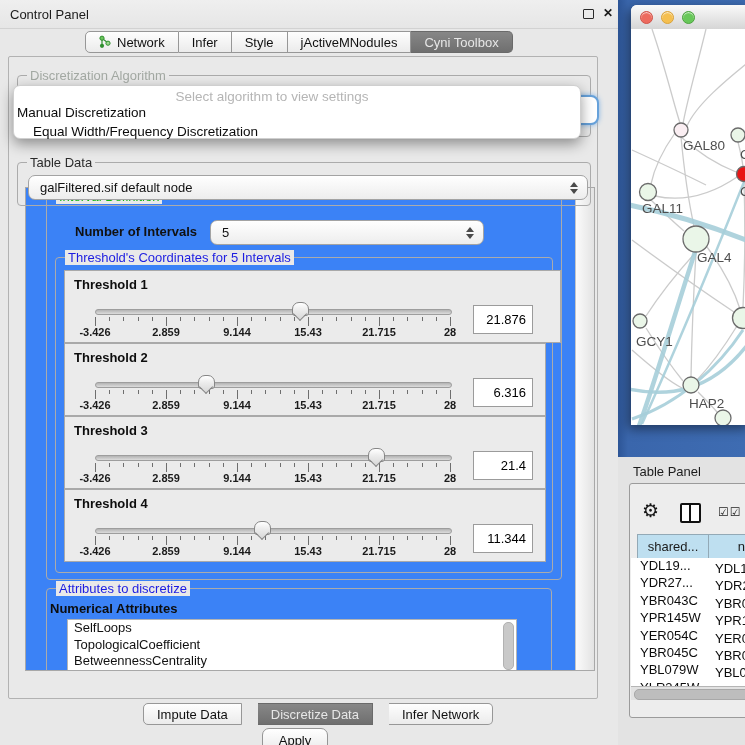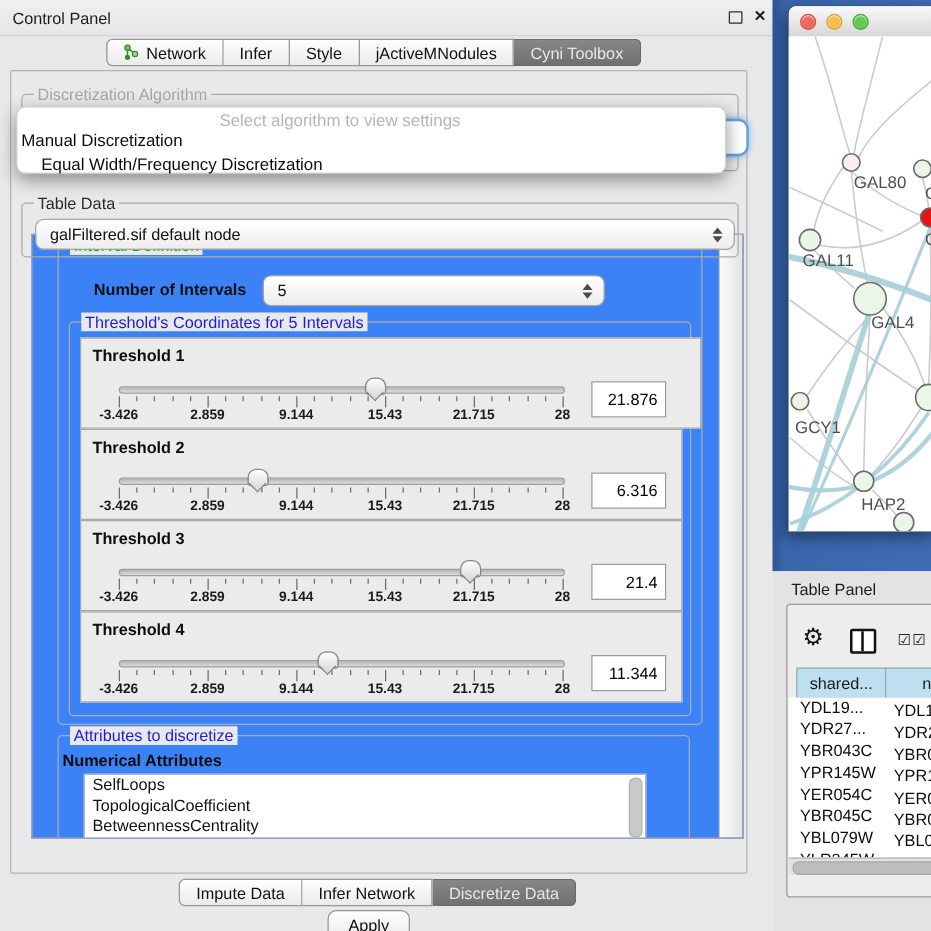--- a/index.html
+++ b/index.html
@@ -11,21 +11,21 @@
   
   #control-panel{left:0;top:0;width:618px;height:745px;background:#e8e8e8;}
   #cp-titlebar{left:0;top:0;width:618px;height:28px;background:linear-gradient(#efefef,#e6e6e6);
                border-bottom:1px solid #d2d2d2;}
   #cp-title{left:10px;top:7px;font-size:13px;color:#1c1c1c;}
   #float-icon{right:24px;top:9px;width:9px;height:8px;border:1.6px solid #2a2a2a;border-radius:1px;}
   #close-icon{right:5px;top:6px;font-size:12px;font-weight:bold;color:#1a1a1a;}
 
   .segbar{display:flex;}
   #top-tabs{left:85px;top:31px;}
-  #bottom-tabs{left:143px;top:703px;}
+  #bottom-tabs{left:143px;top:703px;gap:16px;}
   .seg{display:inline-flex;align-items:center;height:20px;padding:0 13px;
        background:linear-gradient(#fefefe,#ebebeb);border:1px solid #979797;border-left:none;
        font-size:13px;color:#101010;white-space:nowrap;}
   .seg:first-child{border-left:1px solid #979797;border-radius:5px 0 0 5px;}
   .seg:last-child{border-radius:0 5px 5px 0;}
   .seg.sel{background:linear-gradient(#878787,#6f6f6f);color:#e7e7e7;border-color:#6a6a6a;}
   .seg .ticon{margin-right:6px;display:inline-flex;}
 
   #outer-panel{left:8px;top:56px;width:588px;height:641px;background:#e9e9e9;
                border:1px solid #b2b2b2;border-radius:2px;}
@@ -404,25 +404,25 @@
       </div>
     </div>
 
     <div id="apply-btn" class="abs">Apply</div>
   </div>
 
   <div id="bottom-tabs" class="abs segbar">
       <div class="seg">
         <span>Impute Data</span>
       </div>
+      <div class="seg sel">
+        <span>Discretize Data</span>
+      </div>
       <div class="seg">
         <span>Infer Network</span>
-      </div>
-      <div class="seg sel">
-        <span>Discretize Data</span>
       </div>
     </div>
 </div>
 
 <div id="desktop" class="abs">
   <div id="net-window" class="abs">
     <div id="net-titlebar" class="abs">
       <span id="tl-red" class="tl"></span>
       <span id="tl-yellow" class="tl"></span>
       <span id="tl-green" class="tl"></span>

